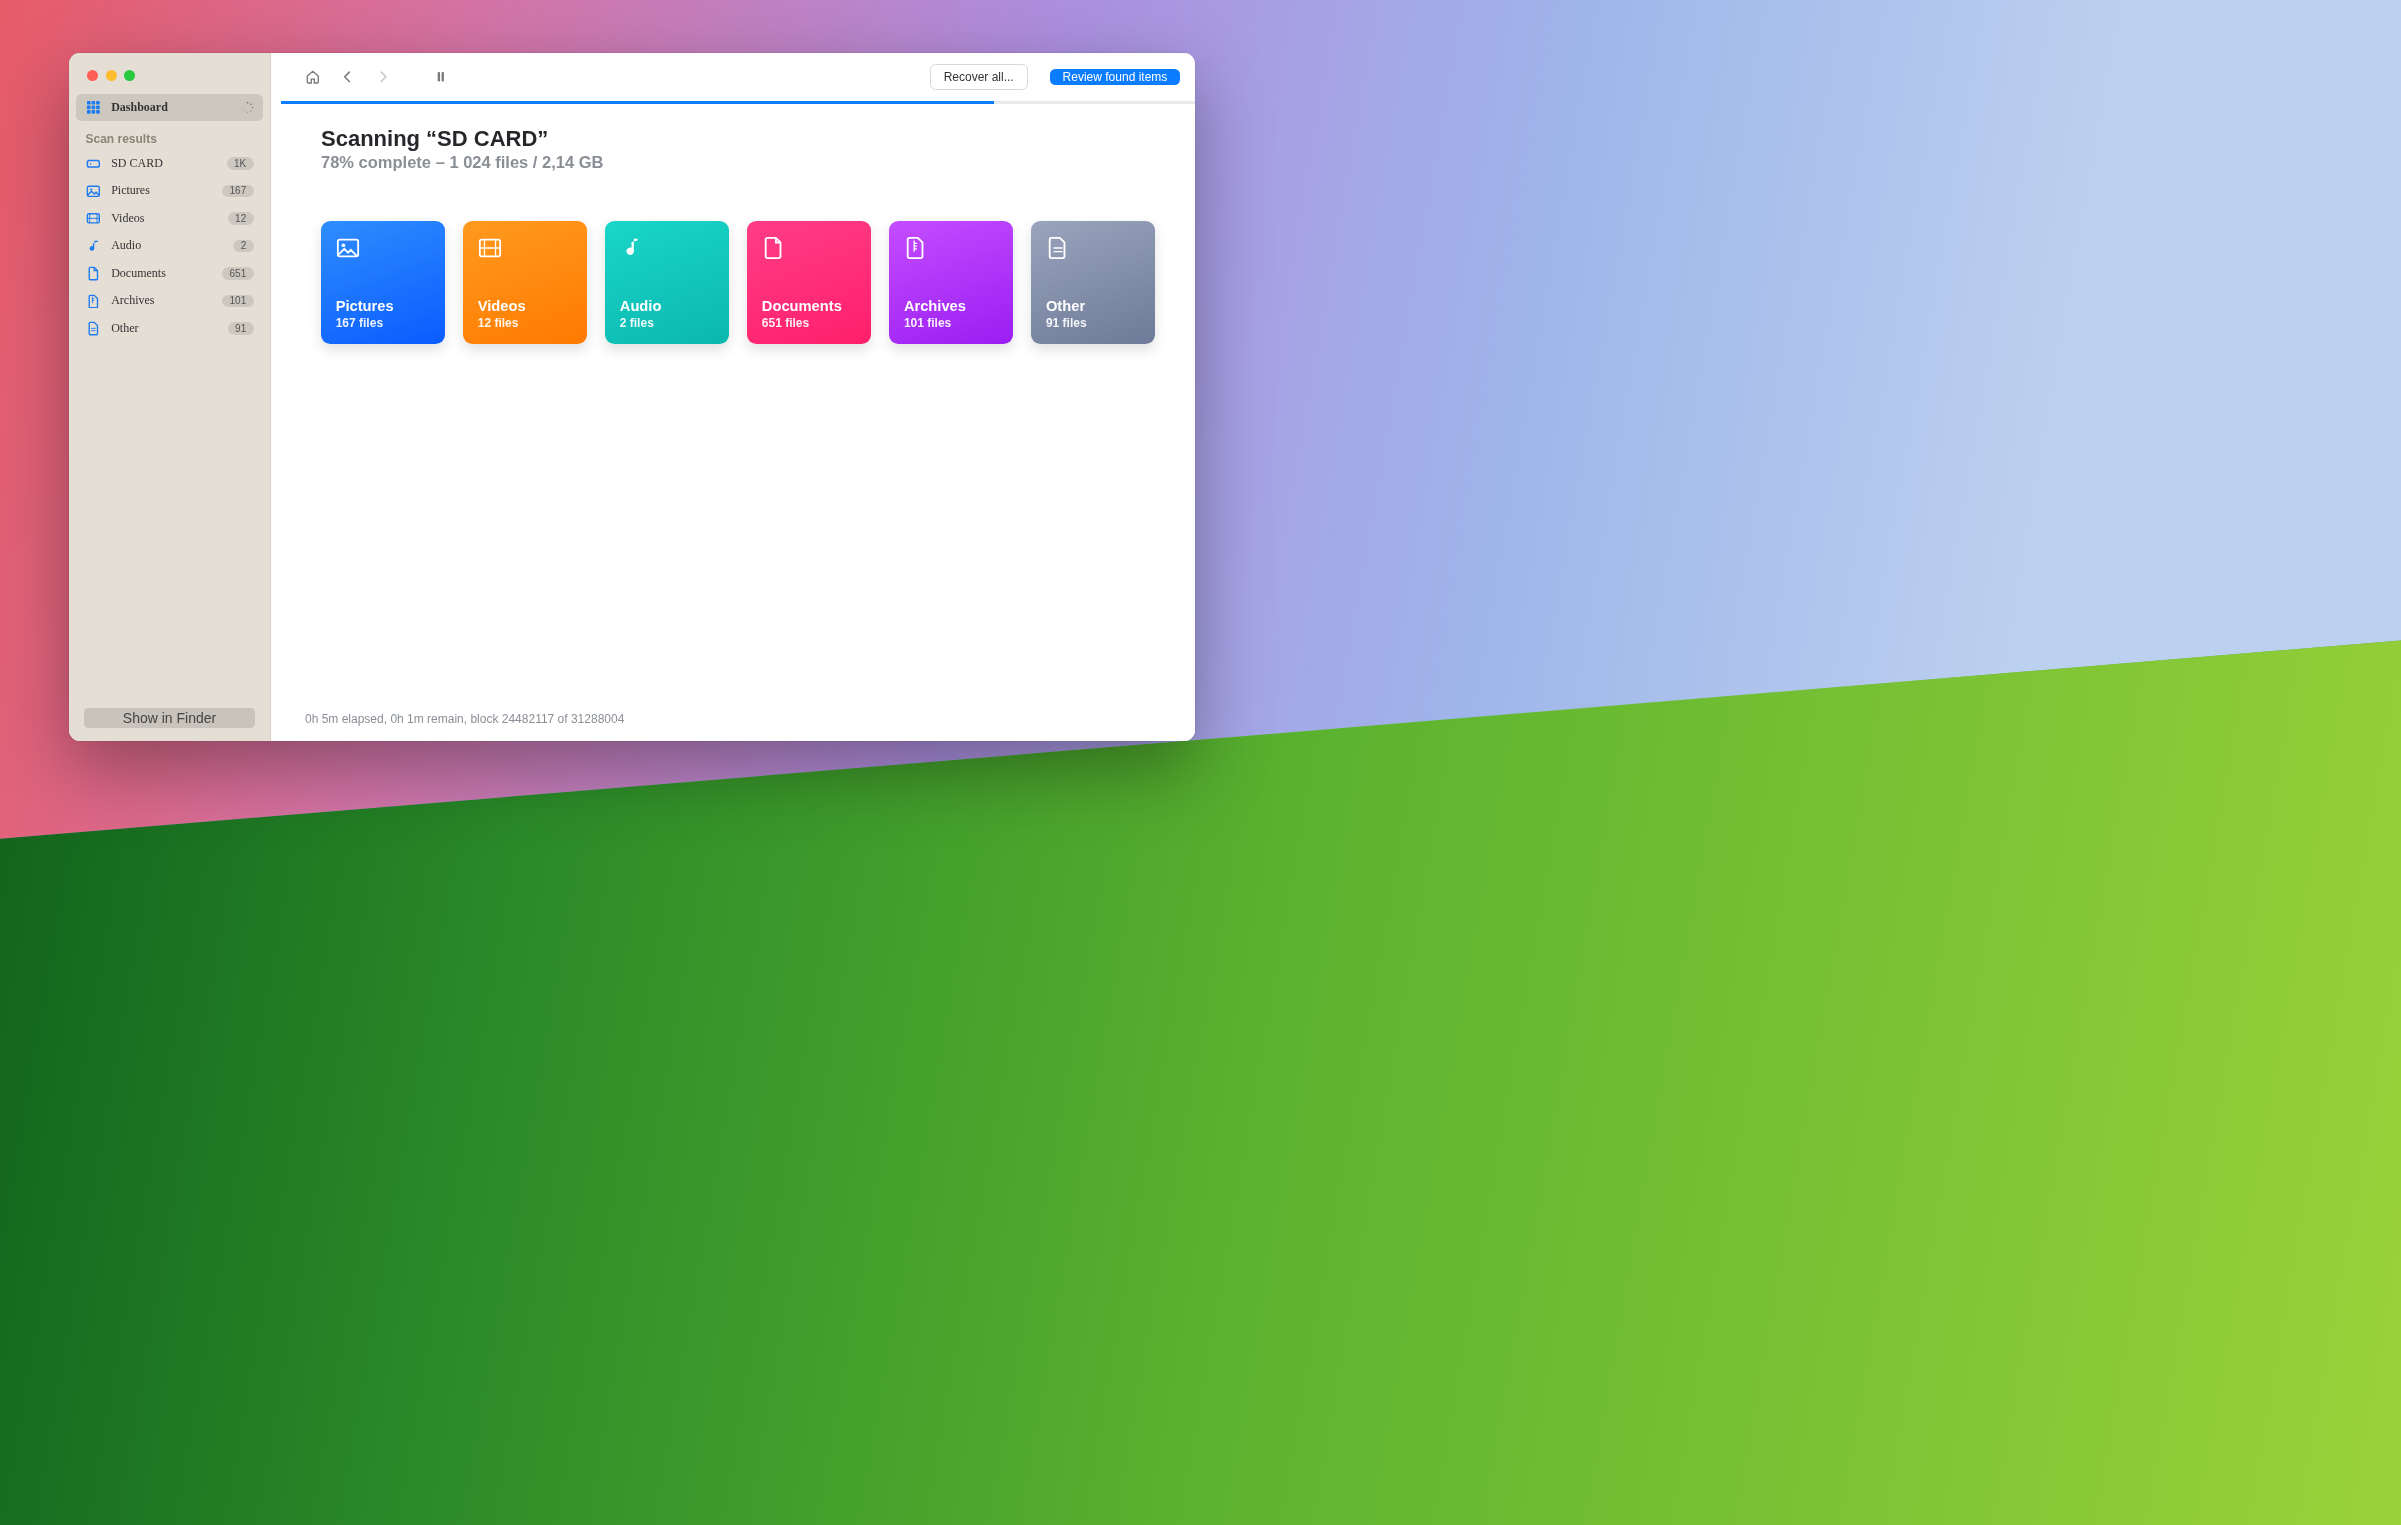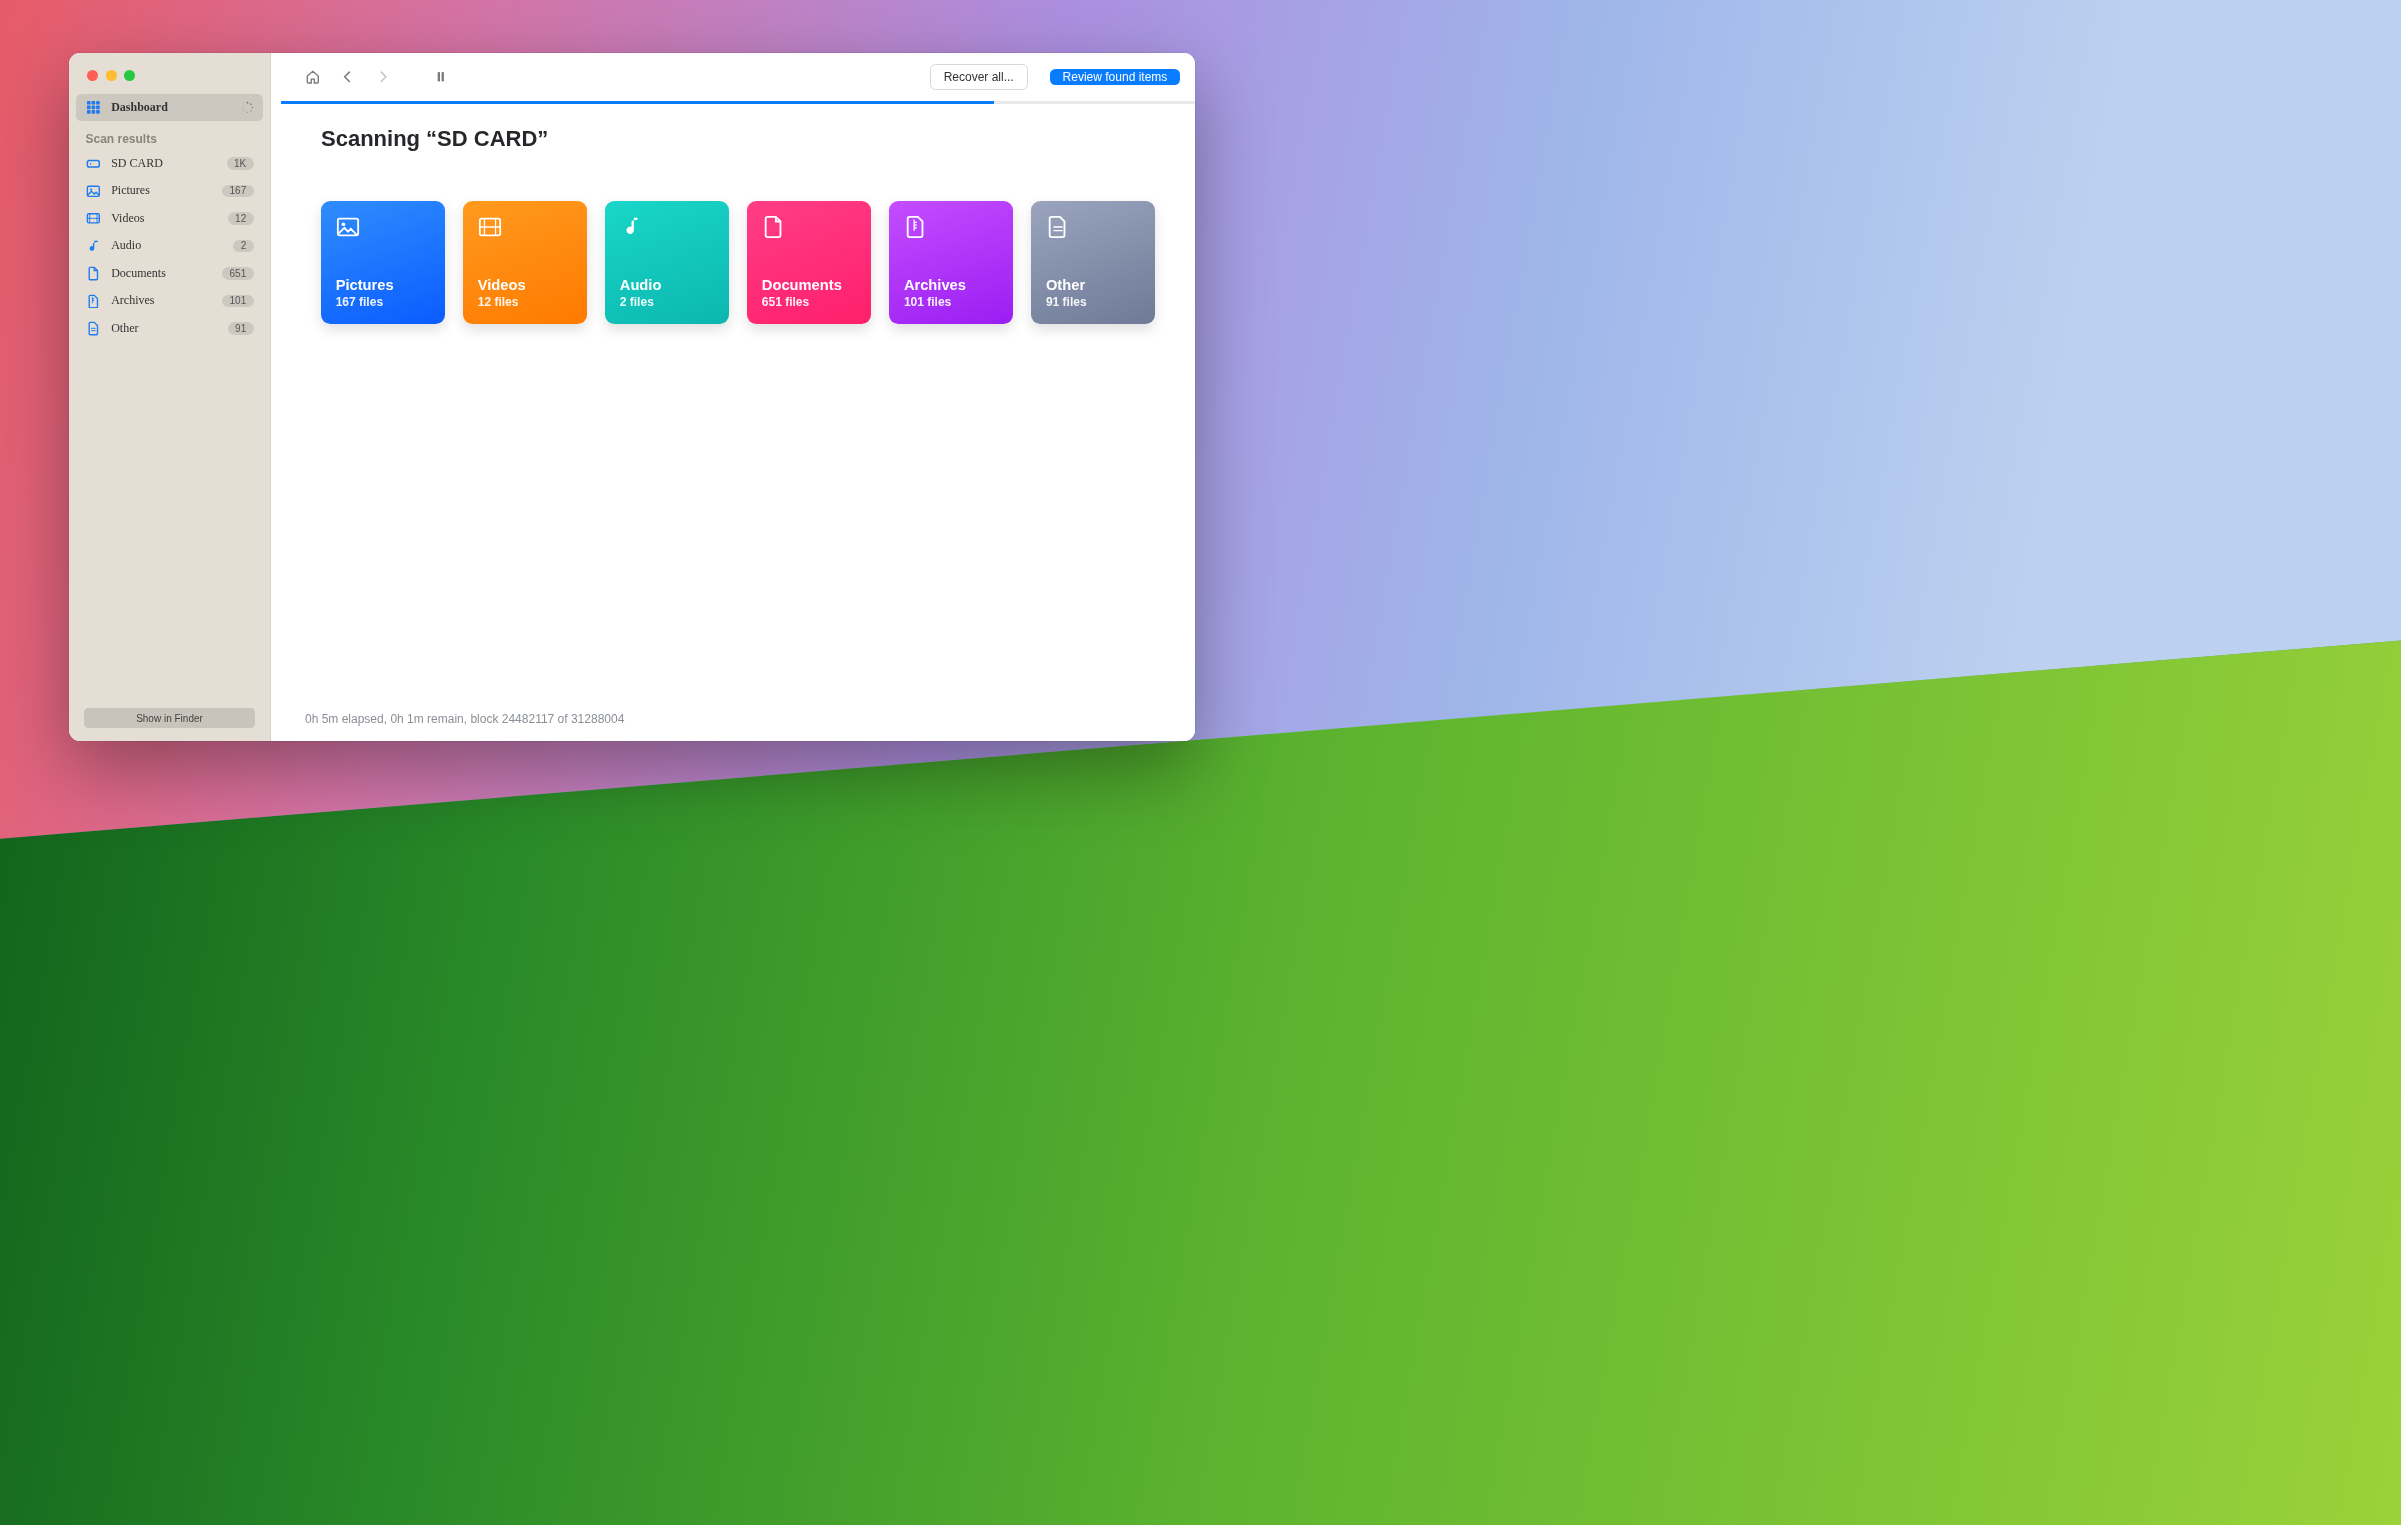--- a/index.html
+++ b/index.html
@@ -88,21 +88,21 @@
   .side-icon svg { width: 14.7px; height: 14.7px; }
   .spinner {
     width:13px; height:13px;
   }
   .sidebar-spacer { flex:1; }
   .show-in-finder {
     margin: 0 14.7px 13px;
     height: 20px;
     border-radius: 4.6px;
     background: rgba(0,0,0,0.12);
-    font-size: 10px;
+    font-size: 14px;
     color: #444;
     display:flex; align-items:center; justify-content:center;
     cursor: default;
   }
 
   
   .main { flex:1; display:flex; flex-direction:column; background:#fff;padding-left:10px; }
   .toolbar {
     height: 48px;
     display:flex; align-items:center;
@@ -360,20 +360,21 @@
         <span>Review found items</span>
       </div>
     </div>
 
     <div class="progress-track">
       <div class="progress-fill" style="width: 78%;"></div>
     </div>
 
     <div class="content">
       <div class="title">Scanning “SD CARD”</div>
+      <div class="subtitle">78% complete – 1 024 files / 2,14 GB</div>
 
       <div class="cards">
 
         <div class="card card-pictures">
           <div class="cicon">
             <svg viewBox="0 0 26 26" fill="none" stroke="#fff" stroke-width="2">
                 <rect x="2" y="4" width="22" height="18" rx="2"></rect>
                 <circle cx="8" cy="10" r="2" fill="#fff" stroke="none"></circle>
                 <path d="M3 20l6-6 4 4 3-3 6 6" stroke-linecap="round"></path>
               </svg>

